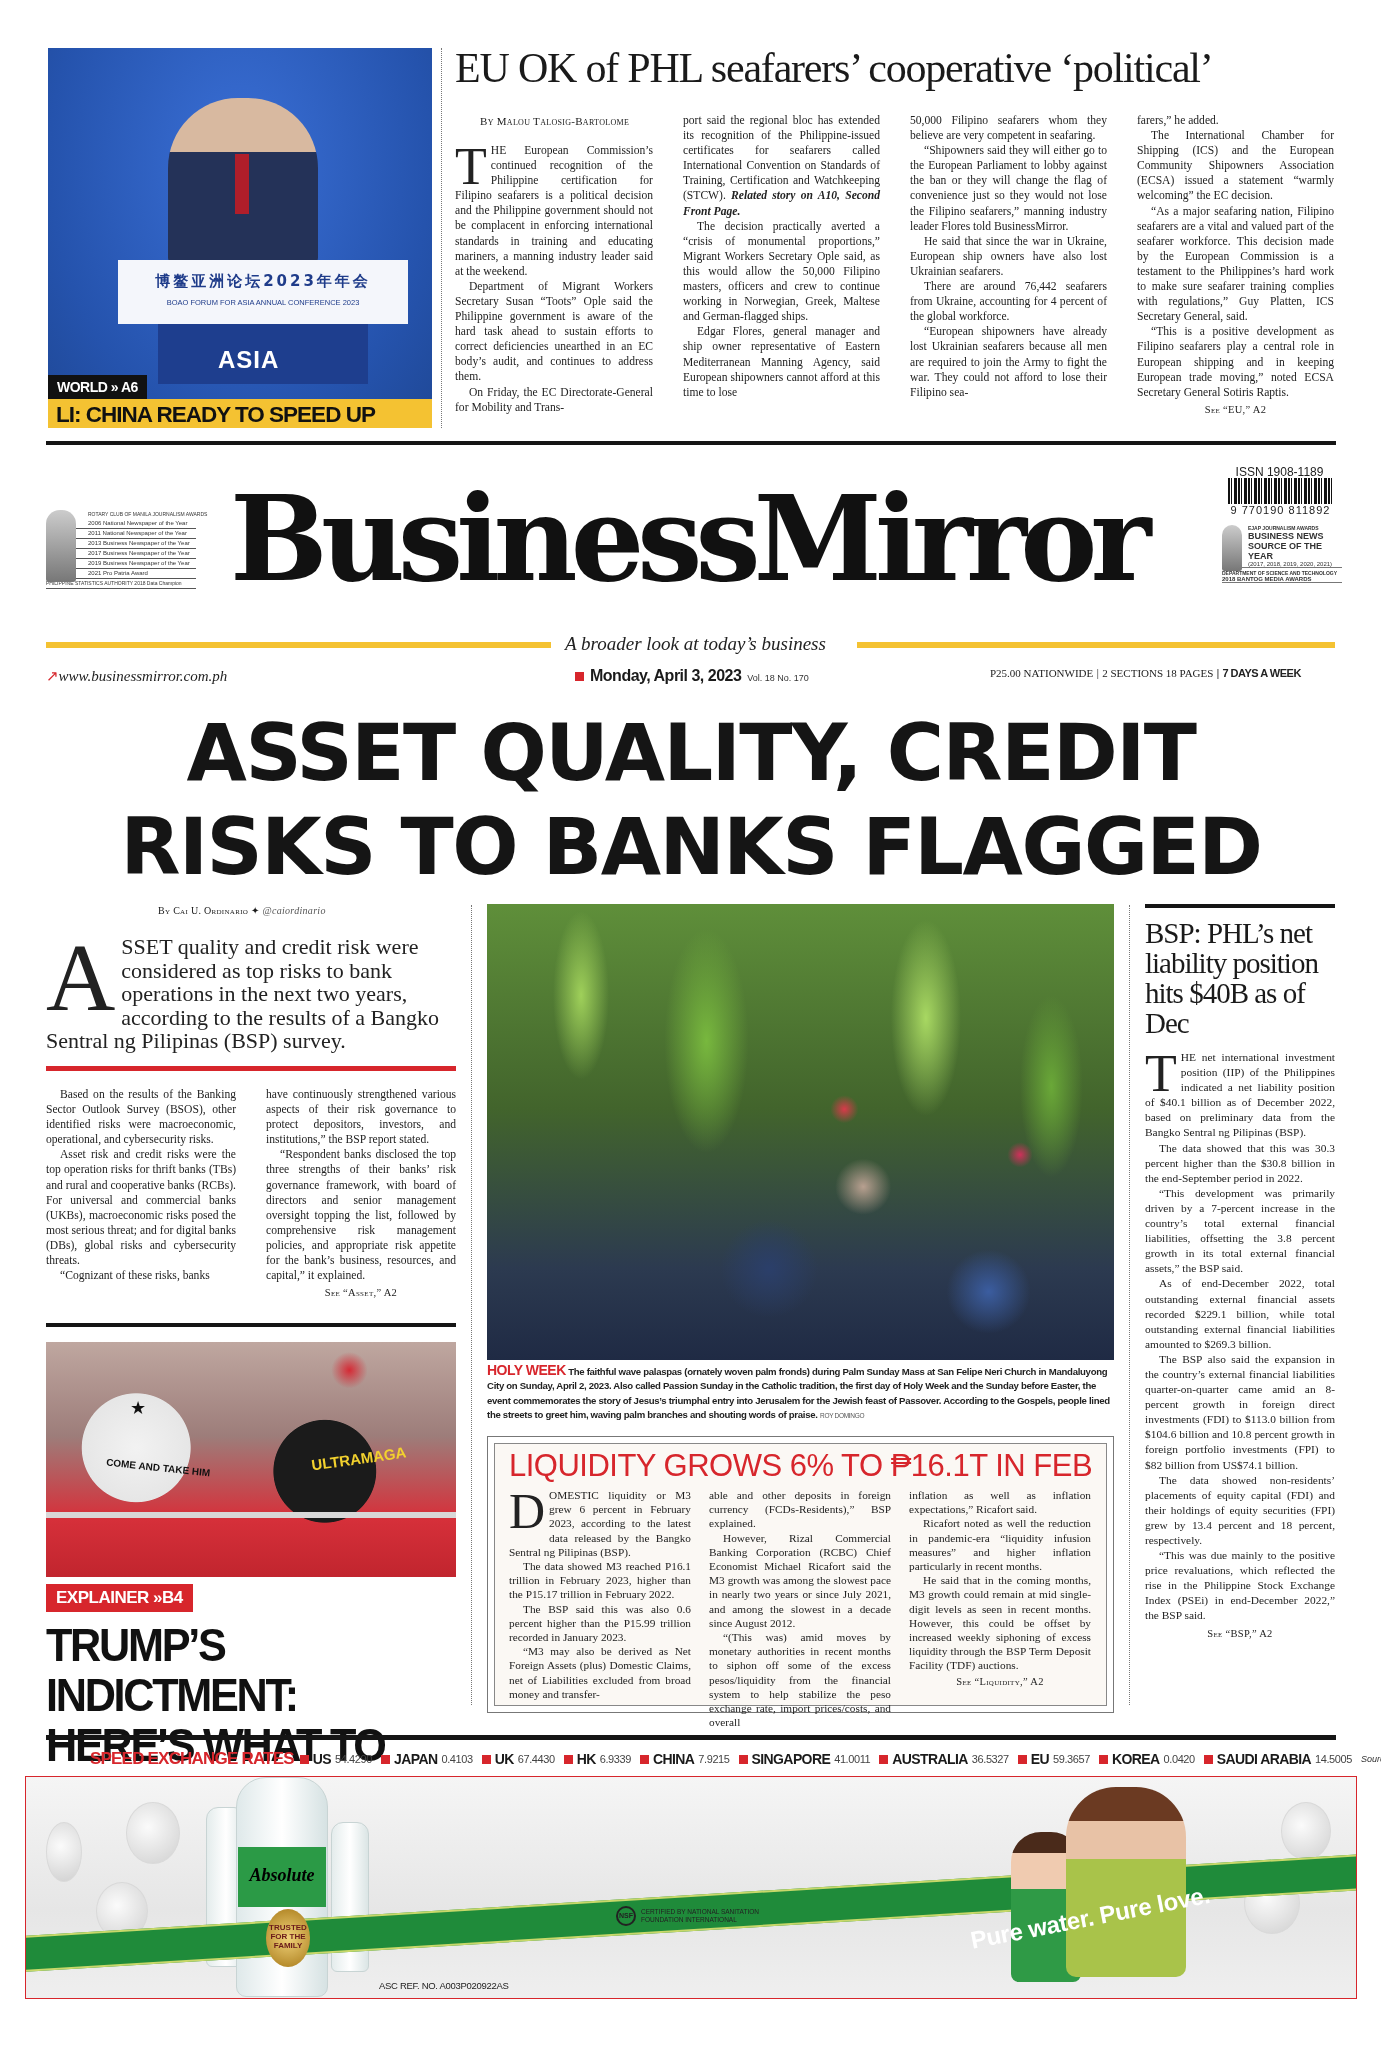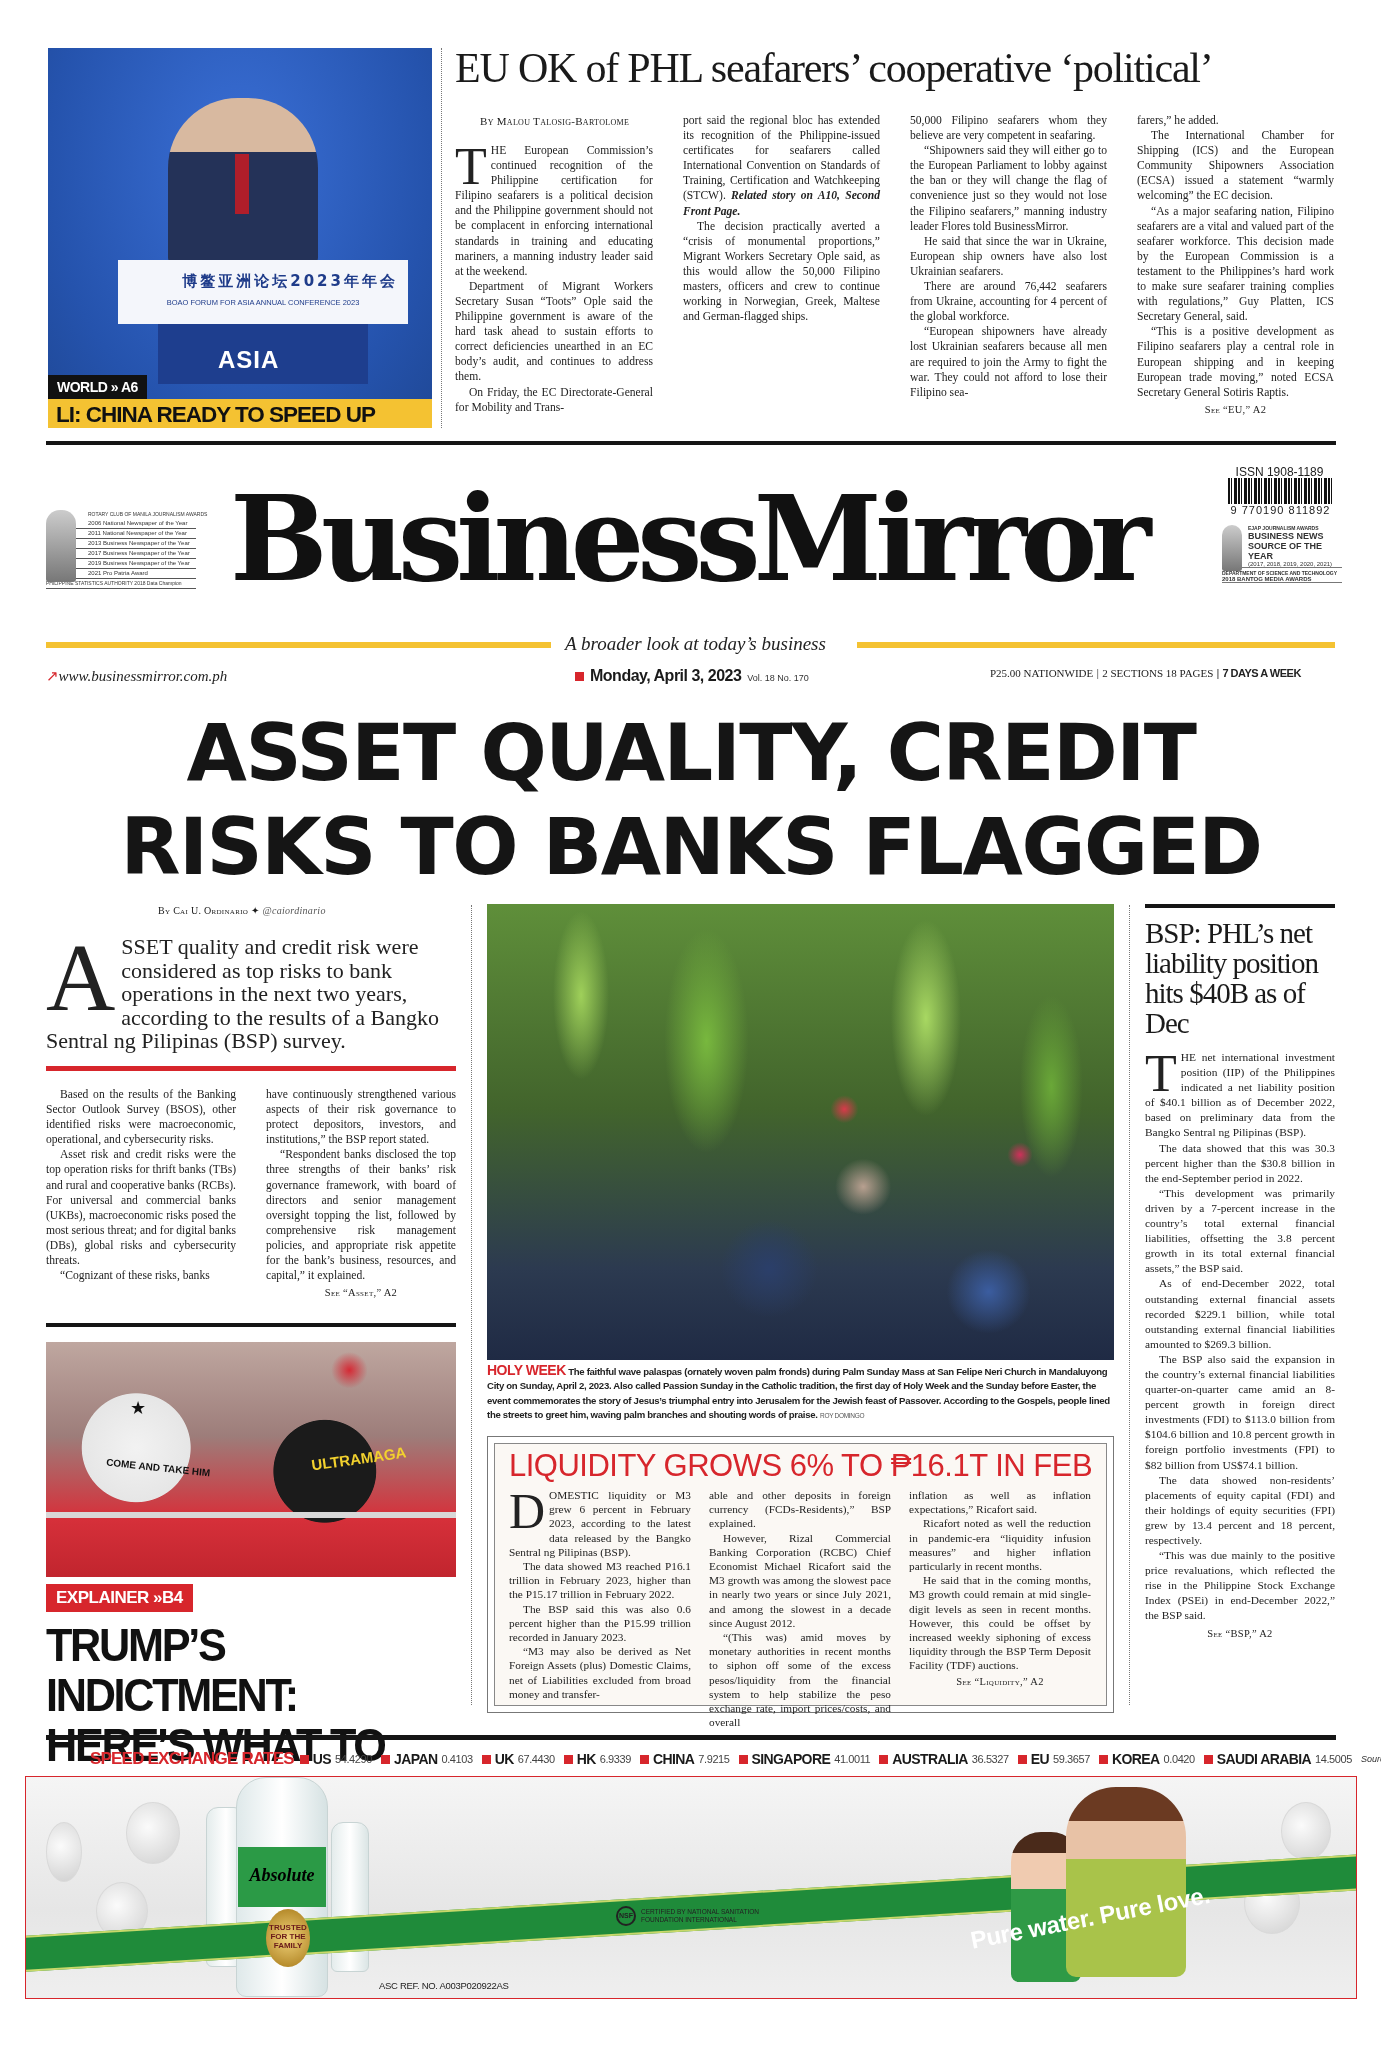--- a/index.html
+++ b/index.html
@@ -15,21 +15,21 @@
   .see { text-align: center; font-variant: small-caps; font-size: 10.5px; margin-top: 2px; letter-spacing: 0.3px; }
   .byline { font-variant: small-caps; font-size: 11px; letter-spacing: 0.3px; }
   .vdots { border-left: 1px dotted #777; }
 
   
   .top-photo { left: 48px; top: 48px; width: 384px; height: 380px; background: #2f5fbf; overflow: hidden; }
   .top-photo .bg { position:absolute; inset:0; background: radial-gradient(ellipse at 50% 30%, #3a6fd6 0%, #2553ad 70%, #1f4896 100%); }
   .top-photo .person { position:absolute; left:120px; top:50px; width:150px; height:170px; border-radius: 70px 70px 10px 10px; background: linear-gradient(#d8b9a0 0 32%, #243258 32% 100%); }
   .top-photo .tie { position:absolute; left:187px; top:106px; width:14px; height:60px; background:#b01e2a; }
   .top-photo .podium { position:absolute; left:70px; top:212px; width:290px; height:64px; background:#f4f6fb; }
-  .top-photo .podium-cn { position:absolute; left:80px; top:224px; width:270px; text-align:right; font-size:15px; font-weight:700; color:#1f3c8a; font-family:"DejaVu Sans",sans-serif; letter-spacing:3px; }
+  .top-photo .podium-cn { position:absolute; left:80px; top:224px; width:270px; text-align:center; font-size:15px; font-weight:700; color:#1f3c8a; font-family:"DejaVu Sans",sans-serif; letter-spacing:3px; }
   .top-photo .podium-en { position:absolute; left:80px; top:250px; width:270px; text-align:center; font-size:7.5px; color:#1f3c8a; font-family:"Liberation Sans",sans-serif; }
   .top-photo .stand { position:absolute; left:110px; top:276px; width:210px; height:60px; background:#1e3e8e; }
   .top-photo .asia-logo { position:absolute; left:170px; top:298px; font-size:24px; font-weight:700; color:#fff; font-family:"Liberation Sans",sans-serif; letter-spacing:1px; }
   .top-photo .kicker { position:absolute; left:0; top:327px; height:24px; padding: 0 9px; background:#111; color:#fff; font-size:14px; line-height:24px; }
   .top-photo .yellow { position:absolute; left:0; top:351px; width:384px; height:60px; background:#f4c232; }
   .top-photo .yellow-text { position:absolute; left:8px; top:354px; width:370px; font-size:22.5px; line-height:26px; color:#111; font-weight:700; letter-spacing:-1px; }
 
   
   .masthead { left: 230px; top: 480px; font-family: "DejaVu Serif", serif; font-weight: 900; font-size: 118px; letter-spacing: -7px; color: #111; transform: scaleX(0.98); transform-origin: left; line-height: 1; }
   .award-left { left: 46px; top: 510px; width: 150px; font-size: 6px; line-height: 9px; color:#333; font-family:"Liberation Sans",sans-serif; }
@@ -144,20 +144,21 @@
 
 <div class="abs body-text" style="left:455px; top:143px; width:198px;">
   <p class="first"><span class="dropcap">T</span><span>HE European Commission’s continued recognition of the Philippine certification for Filipino seafarers is a political decision and the Philippine government should not be complacent in enforcing international standards in training and educating mariners, a manning industry leader said at the weekend.</span></p>
   <p>Department of Migrant Workers Secretary Susan “Toots” Ople said the Philippine government is aware of the hard task ahead to sustain efforts to correct deficiencies unearthed in an EC body’s audit, and continues to address them.</p>
   <p>On Friday, the EC Directorate-General for Mobility and Trans-</p>
 </div>
 
 <div class="abs body-text" style="left:683px; top:113px; width:197px;">
   <p class="first"><span>port said the regional bloc has extended its recognition of the Philippine-issued certificates for seafarers called International Convention on Standards of Training, Certification and Watchkeeping (STCW).</span> <b><i>Related story on A10, Second Front Page.</i></b></p>
   <p>The decision practically averted a “crisis of monumental proportions,” Migrant Workers Secretary Ople said, as this would allow the 50,000 Filipino masters, officers and crew to continue working in Norwegian, Greek, Maltese and German-flagged ships.</p>
+  <p>Edgar Flores, general manager and ship owner representative of Eastern Mediterranean Manning Agency, said European shipowners cannot afford at this time to lose</p>
 </div>
 
 <div class="abs body-text" style="left:910px; top:113px; width:197px;">
   <p class="first">50,000 Filipino seafarers whom they believe are very competent in seafaring.</p>
   <p>“Shipowners said they will either go to the European Parliament to lobby against the ban or they will change the flag of convenience just so they would not lose the Filipino seafarers,” manning industry leader Flores told BusinessMirror.</p>
   <p>He said that since the war in Ukraine, European ship owners have also lost Ukrainian seafarers.</p>
   <p>There are around 76,442 seafarers from Ukraine, accounting for 4 percent of the global workforce.</p>
   <p>“European shipowners have already lost Ukrainian seafarers because all men are required to join the Army to fight the war. They could not afford to lose their Filipino sea-</p>
 </div>
 

